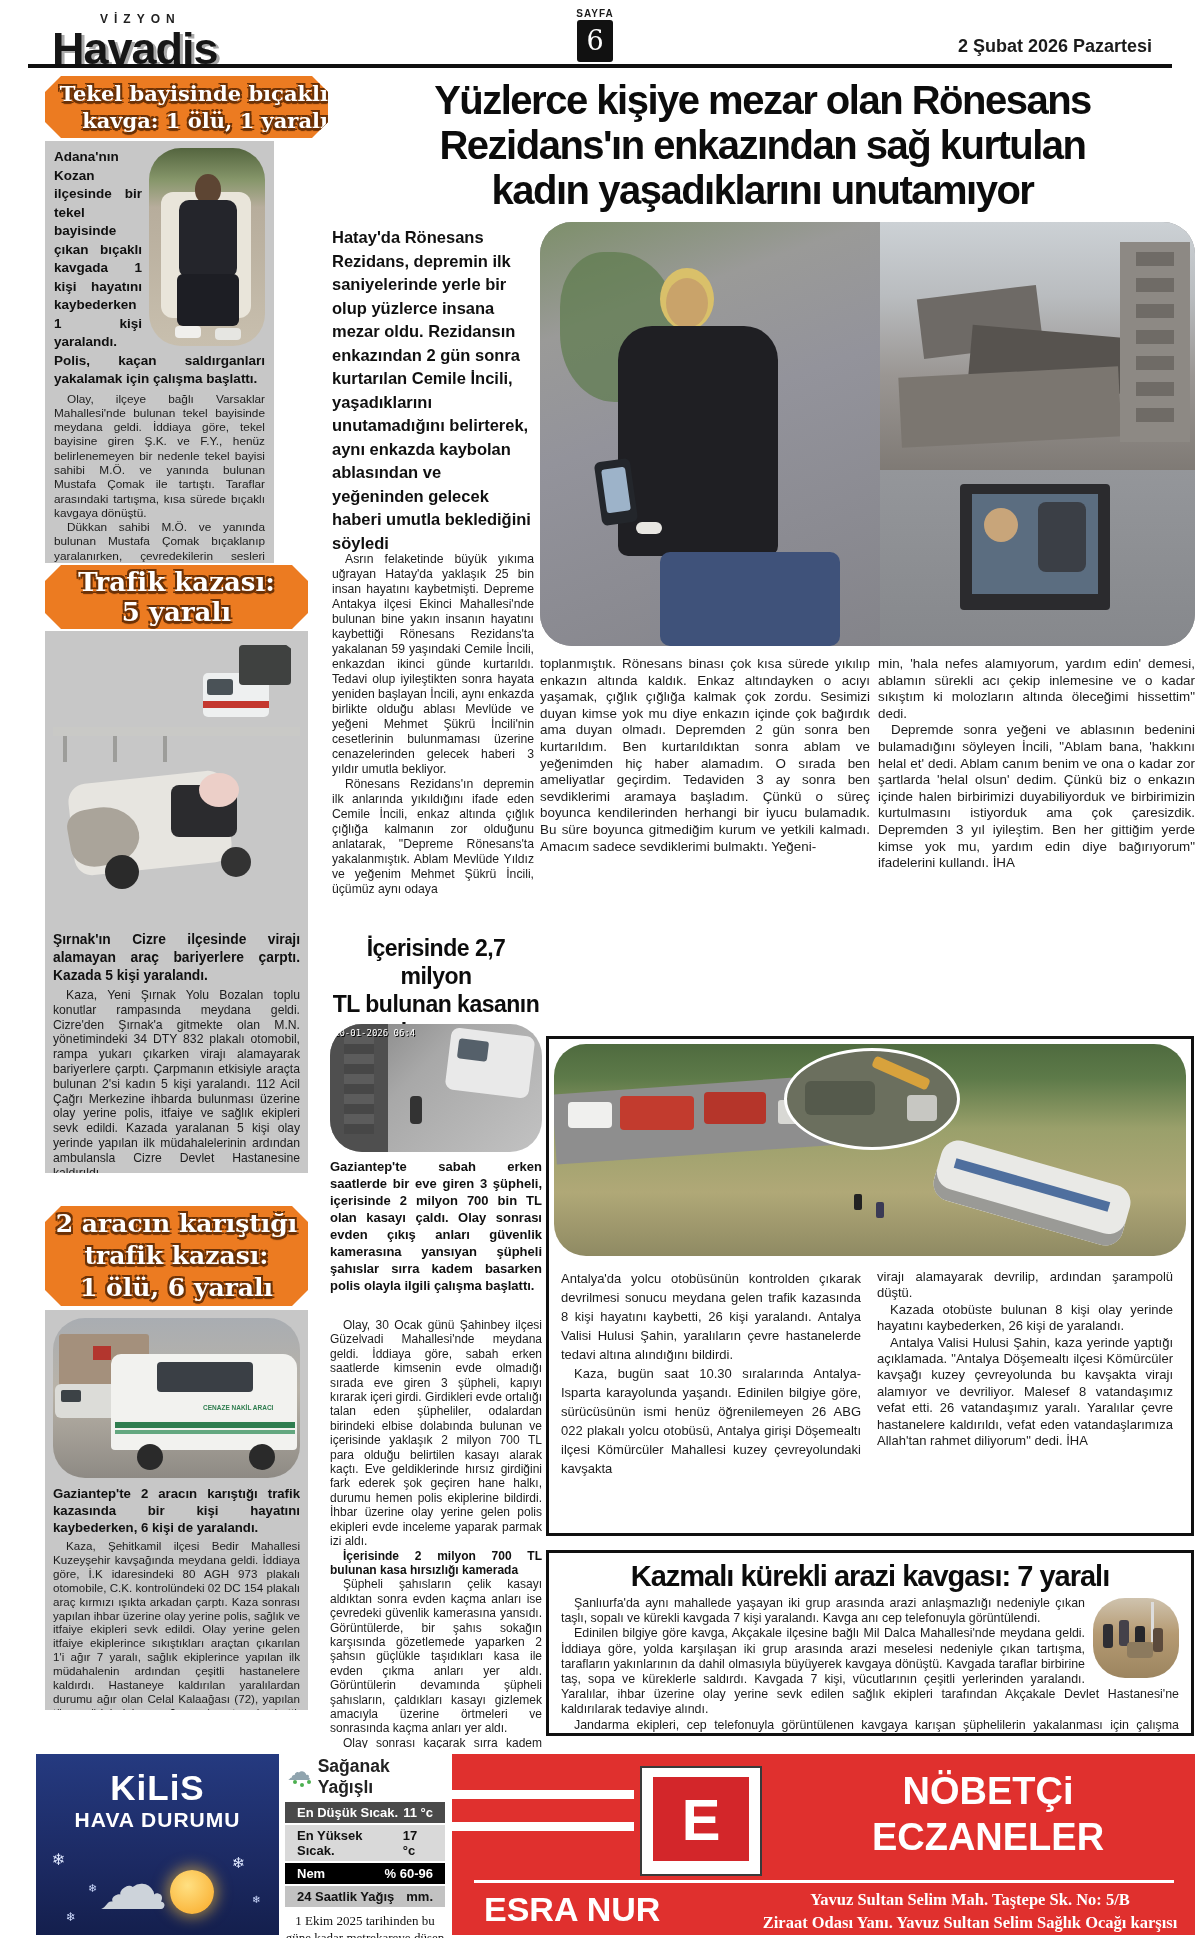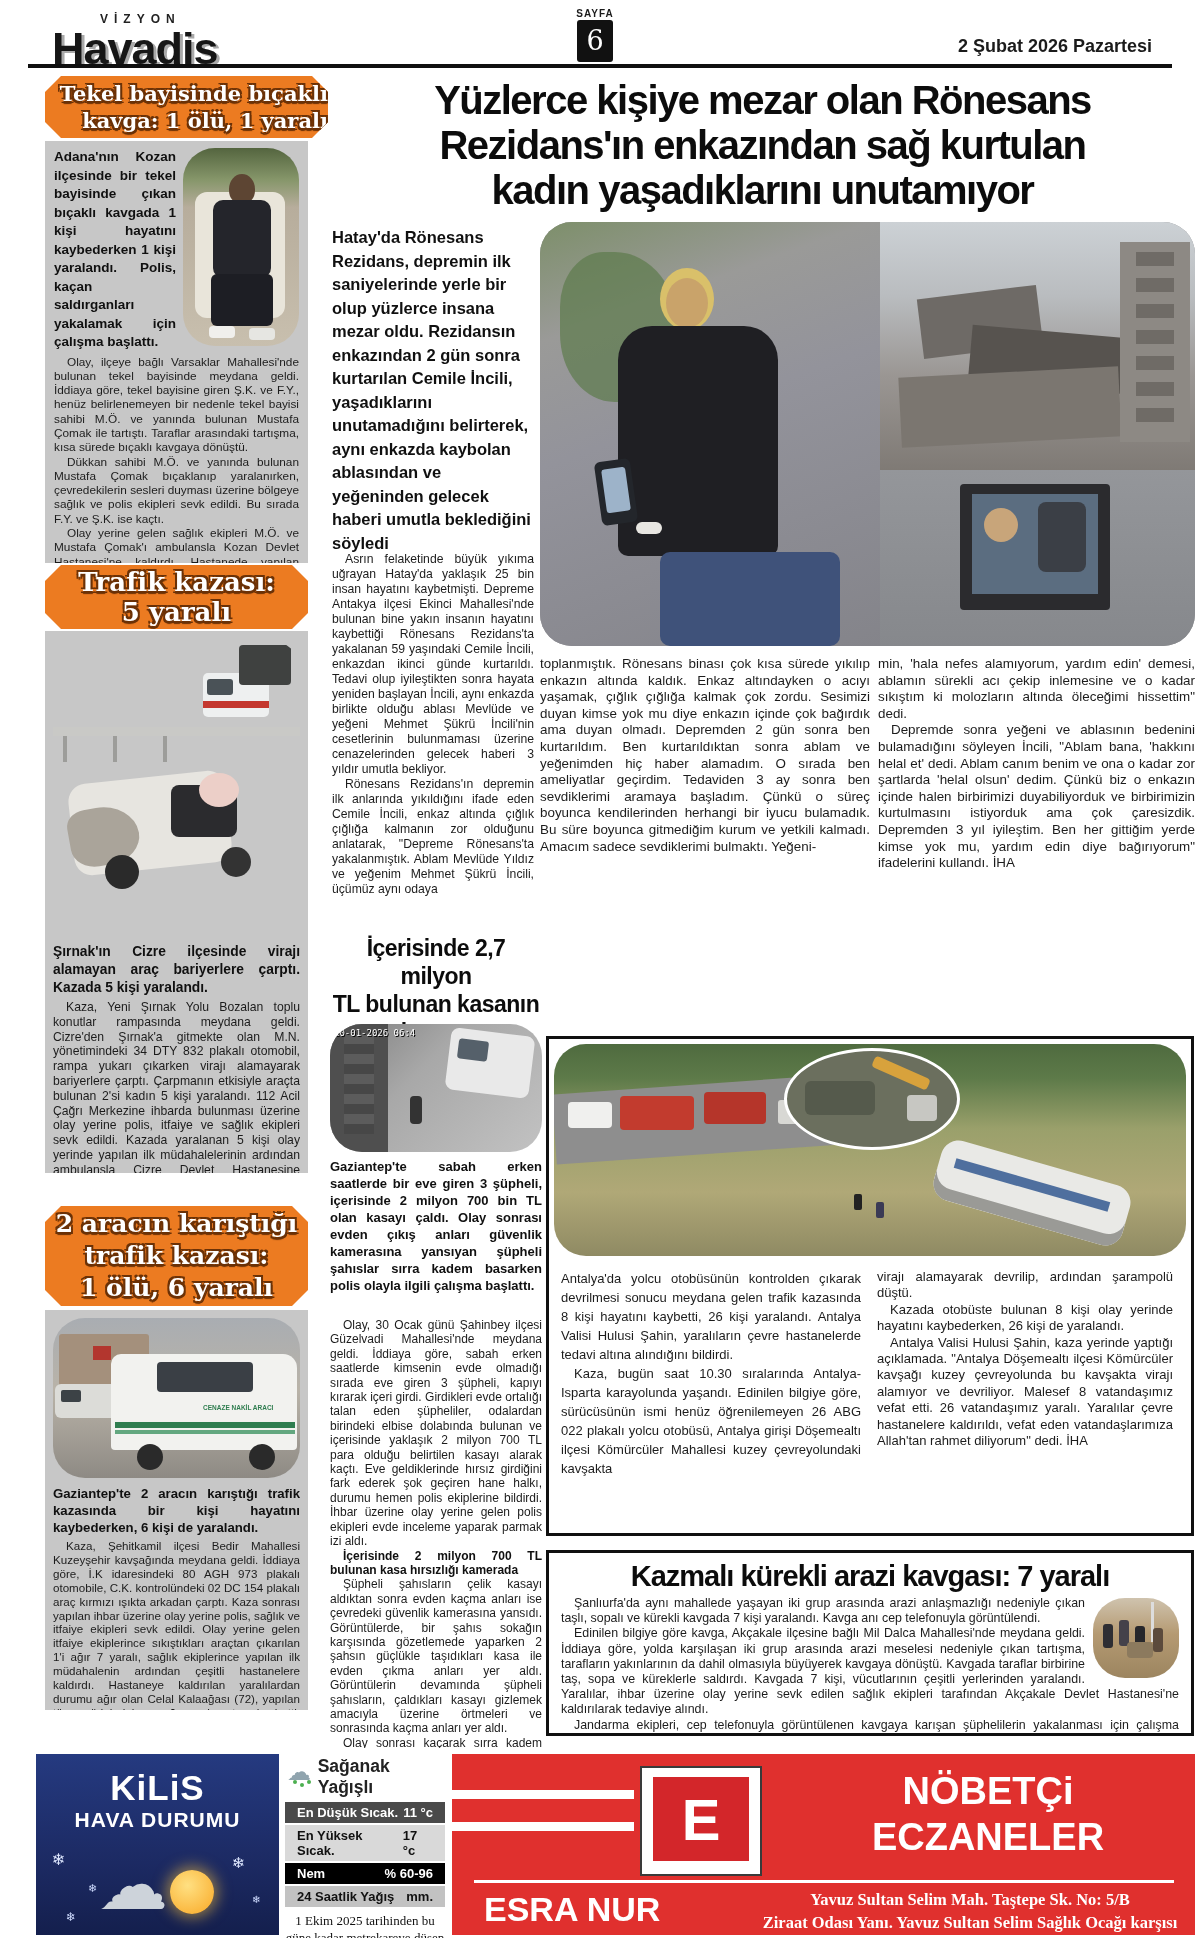--- a/index.html
+++ b/index.html
@@ -56,21 +56,21 @@
     <div class="sayfa-label">SAYFA</div>
     <div class="sayfa-box">6</div>
   </div>
   <div class="abs issue-date" style="left:930px;top:36px;width:222px;">2 Şubat 2026 Pazartesi</div>
   <div class="abs head-rule" style="left:28px;top:64px;width:1144px;height:4px;"></div>
 
   <div class="abs ohead" style="left:45px;top:76px;width:283px;height:62px;font-size:21px;line-height:27px;align-items:flex-end;">
     <span>Tekel bayisinde bıçaklı</span>
     <span>kavga: 1 ölü, 1 yaralı</span>
   </div>
-  <div class="abs graybox" style="left:45px;top:141px;width:263px;height:422px;padding:7px 9px;box-sizing:border-box;overflow:hidden;">
+  <div class="abs graybox" style="left:45px;top:141px;width:229px;height:422px;padding:7px 9px;box-sizing:border-box;overflow:hidden;">
     <div class="photo" style="position:relative;float:right;width:116px;height:198px;margin:0 0 4px 7px;background:linear-gradient(180deg,#54653f 0%,#86966a 16%,#b7ad9c 30%,#c8bfae 100%);">
       <div style="position:absolute;left:12px;top:44px;width:90px;height:126px;background:#e9e5da;border-radius:12px;"></div>
       <div style="position:absolute;left:46px;top:26px;width:26px;height:30px;background:#5d4533;border-radius:50% 50% 45% 45%;"></div>
       <div style="position:absolute;left:30px;top:52px;width:58px;height:78px;background:#24252b;border-radius:10px;"></div>
       <div style="position:absolute;left:28px;top:126px;width:62px;height:52px;background:#1d1e24;border-radius:6px;"></div>
       <div style="position:absolute;left:26px;top:178px;width:26px;height:12px;background:#f0efec;border-radius:4px;"></div>
       <div style="position:absolute;left:66px;top:180px;width:26px;height:12px;background:#e6e6e2;border-radius:4px;"></div>
     </div>
     <div class="btxt lead" style="font-size:13.5px;line-height:18.5px;">Adana'nın Kozan ilçesinde bir tekel bayisinde çıkan bıçaklı kavgada 1 kişi hayatını kaybederken 1 kişi yaralandı. Polis, kaçan saldırganları yakalamak için çalışma başlattı.</div>
     <div class="btxt" style="font-size:11.8px;line-height:14.3px;margin-top:3px;">
@@ -95,21 +95,21 @@
       <div style="position:absolute;left:154px;top:40px;width:26px;height:16px;background:#4a5257;border-radius:3px;"></div>
       <div style="position:absolute;left:150px;top:62px;width:66px;height:7px;background:#c4372e;"></div>
       <div style="position:absolute;left:186px;top:6px;width:52px;height:40px;background:#3f4140;border-radius:4px;"></div>
       <div style="position:absolute;left:18px;top:138px;width:158px;height:92px;background:#e7e5e0;border-radius:18px;transform:rotate(-6deg);"></div>
       <div style="position:absolute;left:16px;top:168px;width:70px;height:58px;background:#aaa49a;border-radius:30% 60% 50% 40%;transform:rotate(-10deg);"></div>
       <div style="position:absolute;left:118px;top:146px;width:66px;height:52px;background:#2b2b2e;border-radius:8px;"></div>
       <div style="position:absolute;left:146px;top:134px;width:40px;height:34px;background:#eccfc8;border-radius:50%;"></div>
       <div style="position:absolute;left:52px;top:216px;width:34px;height:34px;background:#2a2a2a;border-radius:50%;"></div>
       <div style="position:absolute;left:168px;top:208px;width:30px;height:30px;background:#333;border-radius:50%;"></div>
     </div>
-    <div class="btxt lead" style="font-size:13.8px;line-height:18px;margin-top:12px;">Şırnak'ın Cizre ilçesinde virajı alamayan araç bariyerlere çarptı. Kazada 5 kişi yaralandı.</div>
+    <div class="btxt lead" style="font-size:13.8px;line-height:18px;margin-top:0;">Şırnak'ın Cizre ilçesinde virajı alamayan araç bariyerlere çarptı. Kazada 5 kişi yaralandı.</div>
     <div class="btxt" style="font-size:12.2px;line-height:14.8px;margin-top:3px;">
       <p>Kaza, Yeni Şırnak Yolu Bozalan toplu konutlar rampasında meydana geldi. Cizre'den Şırnak'a gitmekte olan M.N. yönetimindeki 34 DTY 832 plakalı otomobil, rampa yukarı çıkarken virajı alamayarak bariyerlere çarptı. Çarpmanın etkisiyle araçta bulunan 2'si kadın 5 kişi yaralandı. 112 Acil Çağrı Merkezine ihbarda bulunması üzerine olay yerine polis, itfaiye ve sağlık ekipleri sevk edildi. Kazada yaralanan 5 kişi olay yerinde yapılan ilk müdahalelerinin ardından ambulansla Cizre Devlet Hastanesine kaldırıldı.</p>
 
     </div>
   </div>
 
   <div class="abs ohead" style="left:45px;top:1206px;width:263px;height:100px;font-size:25px;line-height:32px;">
     <span>2 aracın karıştığı</span>
     <span>trafik kazası:</span>
     <span>1 ölü, 6 yaralı</span>

